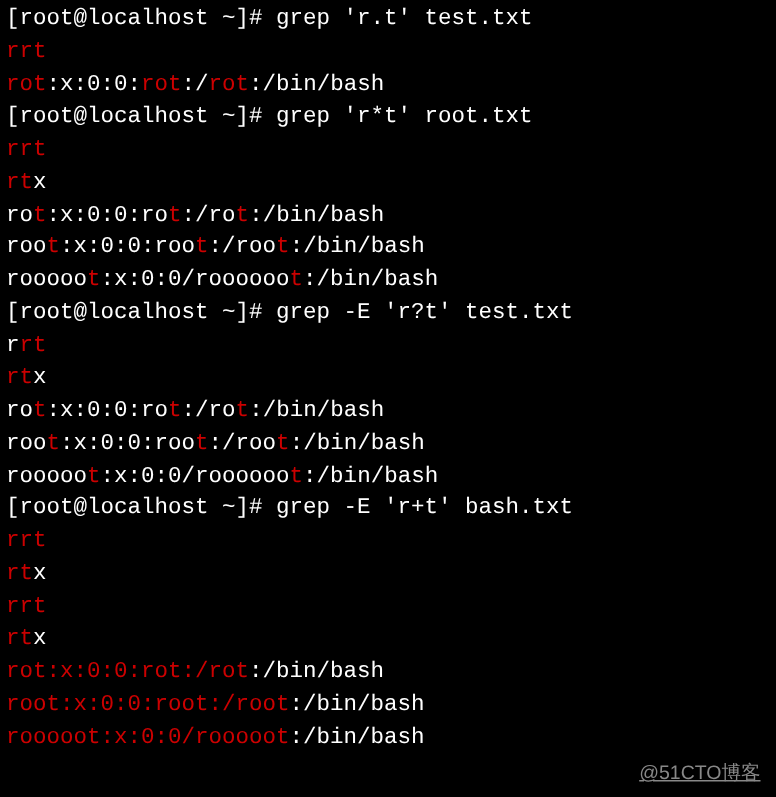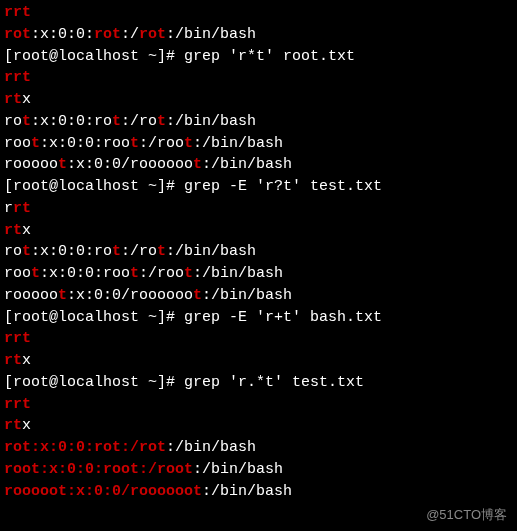--- a/index.html
+++ b/index.html
@@ -10,51 +10,52 @@
       line-height: 1.45;
       color: #fff;
       width: 517px;
       height: 531px;
       padding: 2px 4px;
       position: relative;
       overflow: hidden;
     }
     .line { white-space: pre; }
     .w { color: #ffffff; }
-    .r { color: #cc0000; font-weight: bold; }
+    .r { color: #cc0000; font-weight: normal; }
     .watermark {
       position: absolute;
       bottom: 6px;
       right: 10px;
       color: #888;
       font-size: 13px;
       font-family: Arial, sans-serif;
+      text-decoration: underline;
     }
   </style>
 </head>
 <body>
 
 <div id="terminal">
+    <div class="line"><span class="w">[root@localhost ~]# grep 'r.t' test.txt</span></div>
     <div class="line"><span class="r">rrt</span></div>
     <div class="line"><span class="r">rot</span><span class="w">:x:0:0:</span><span class="r">rot</span><span class="w">:/</span><span class="r">rot</span><span class="w">:/bin/bash</span></div>
     <div class="line"><span class="w">[root@localhost ~]# grep 'r*t' root.txt</span></div>
     <div class="line"><span class="r">rrt</span></div>
     <div class="line"><span class="r">rt</span><span class="w">x</span></div>
     <div class="line"><span class="w">ro</span><span class="r">t</span><span class="w">:x:0:0:ro</span><span class="r">t</span><span class="w">:/ro</span><span class="r">t</span><span class="w">:/bin/bash</span></div>
     <div class="line"><span class="w">roo</span><span class="r">t</span><span class="w">:x:0:0:roo</span><span class="r">t</span><span class="w">:/roo</span><span class="r">t</span><span class="w">:/bin/bash</span></div>
     <div class="line"><span class="w">rooooo</span><span class="r">t</span><span class="w">:x:0:0/roooooo</span><span class="r">t</span><span class="w">:/bin/bash</span></div>
     <div class="line"><span class="w">[root@localhost ~]# grep -E 'r?t' test.txt</span></div>
     <div class="line"><span class="w">r</span><span class="r">rt</span></div>
     <div class="line"><span class="r">rt</span><span class="w">x</span></div>
     <div class="line"><span class="w">ro</span><span class="r">t</span><span class="w">:x:0:0:ro</span><span class="r">t</span><span class="w">:/ro</span><span class="r">t</span><span class="w">:/bin/bash</span></div>
     <div class="line"><span class="w">roo</span><span class="r">t</span><span class="w">:x:0:0:roo</span><span class="r">t</span><span class="w">:/roo</span><span class="r">t</span><span class="w">:/bin/bash</span></div>
     <div class="line"><span class="w">rooooo</span><span class="r">t</span><span class="w">:x:0:0/roooooo</span><span class="r">t</span><span class="w">:/bin/bash</span></div>
     <div class="line"><span class="w">[root@localhost ~]# grep -E 'r+t' bash.txt</span></div>
     <div class="line"><span class="r">rrt</span></div>
     <div class="line"><span class="r">rt</span><span class="w">x</span></div>
-    <div class="line"><span class="w">[root@localhost ~]# grep 'r.*t' test.txt</span></div>
     <div class="line"><span class="r">rrt</span></div>
     <div class="line"><span class="r">rt</span><span class="w">x</span></div>
     <div class="line"><span class="r">rot:x:0:0:rot:/rot</span><span class="w">:/bin/bash</span></div>
     <div class="line"><span class="r">root:x:0:0:root:/root</span><span class="w">:/bin/bash</span></div>
-    <div class="line"><span class="r">rooooot:x:0:0/roooooot</span><span class="w">:/bin/bash</span></div>
+    <div class="line"><span class="r">rooooot:x:0:0/rooooot</span><span class="w">:/bin/bash</span></div>
   </div>
 <div class="watermark">@51CTO博客</div>
 
 </body></html>

